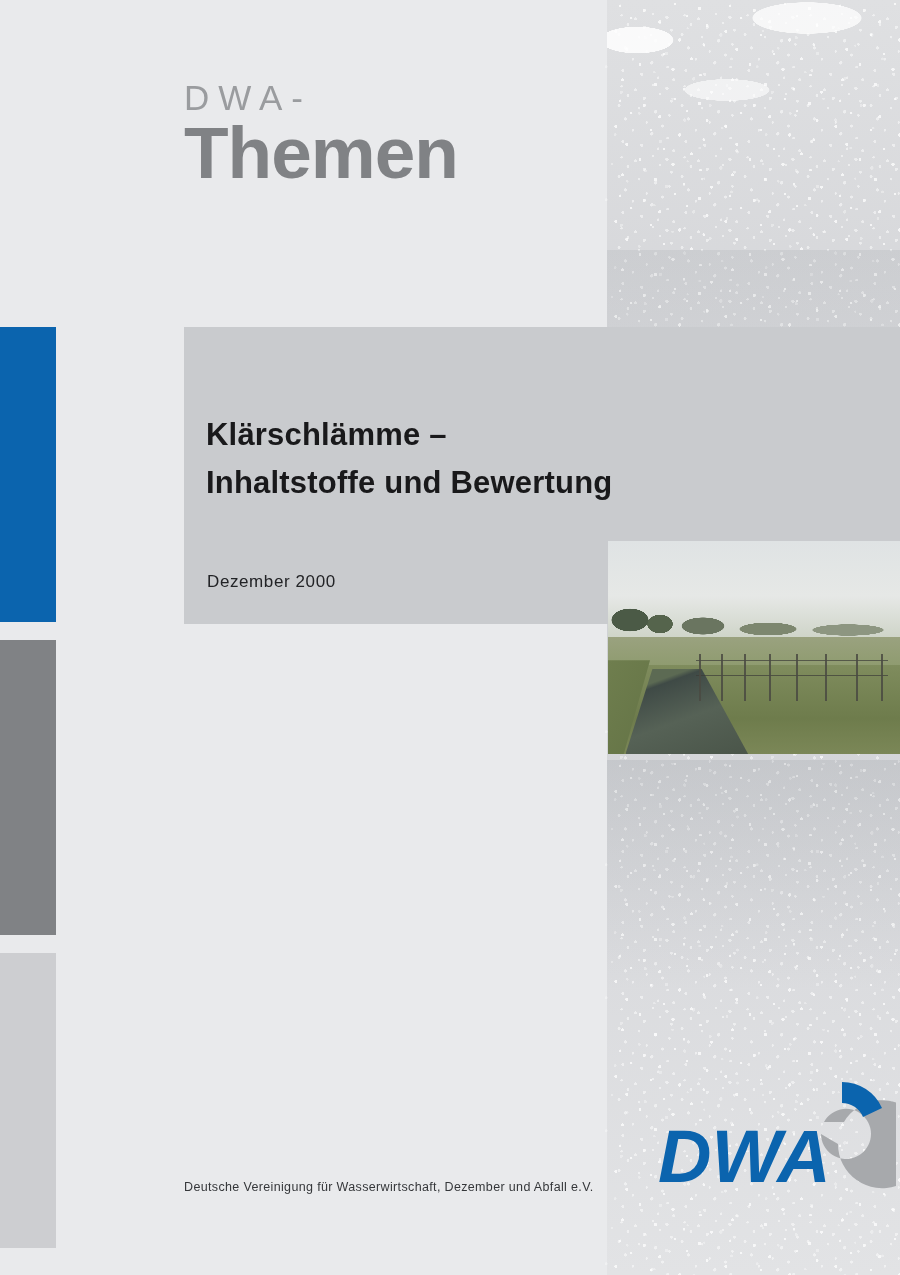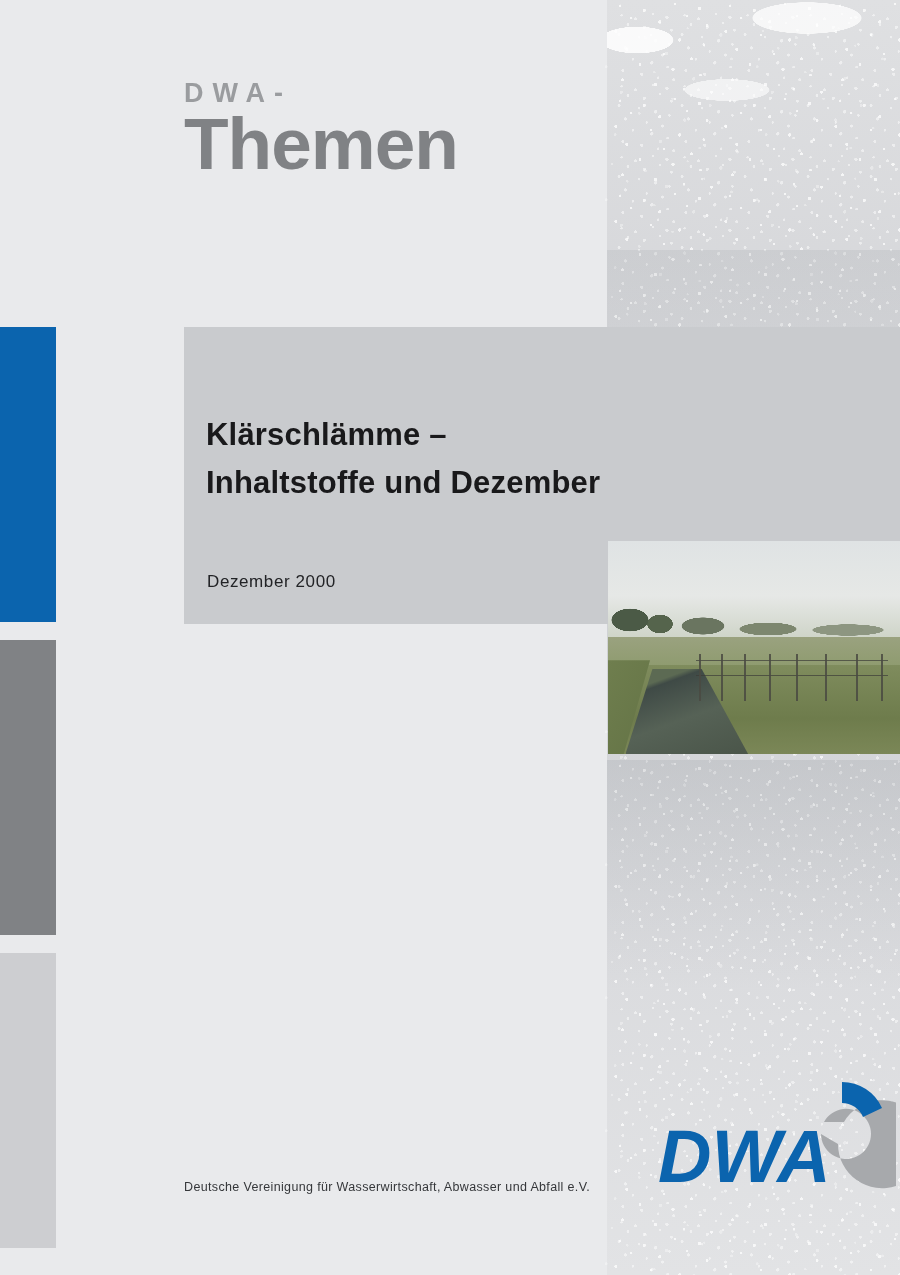--- a/index.html
+++ b/index.html
@@ -95,24 +95,24 @@
   .bar-light  { top: 953px;  height: 295px; background: #cdced1; }
 
   
   .masthead {
     position: absolute;
     left: 184px;
     top: 78px;
     width: 420px;
   }
   .masthead .dwa {
-    font-size: 27px;
+    font-size: 35px;
     letter-spacing: 9px;
     color: #9a9c9f;
-    font-weight: 700;
+    font-weight: 400;
   }
   .masthead .themen {
     font-size: 73px;
     line-height: .95;
     color: #808285;
     font-weight: 700;
     letter-spacing: -1px;
     margin-top: 0;
   }
 
@@ -256,21 +256,21 @@
   <div class="bar bar-gray"></div>
   <div class="bar bar-light"></div>
 
   <div class="masthead">
     <div class="dwa">DWA-</div>
     <div class="themen">Themen</div>
   </div>
 
   <div class="title-panel">
     <div class="title">Klärschlämme –
-Inhaltstoffe und Dezember</div>
+Inhaltstoffe und Bewertung</div>
     <div class="date">Dezember  2000</div>
   </div>
 
   <div class="photo">
     <div class="sky"></div>
     <div class="treeline"></div>
     <div class="field-far"></div>
     <div class="field-near"></div>
     <div class="bank"></div>
     <div class="ditch"></div>
@@ -294,15 +294,15 @@
       <path d="M150 58 a44 44 0 1 1 -6 22 l-17 -10 a25 25 0 1 0 3 -12 z" fill="#a7a9ac" transform="translate(38,-14)"></path>
 
       <path d="M188 44 a44 44 0 0 0 -40 -26 l0 21 a23 23 0 0 1 21 14 z" fill="#0b64ae" transform="translate(38,-14)"></path>
 
       <g fill="#0b64ae" font-family="Liberation Sans, sans-serif" font-weight="700" font-style="italic">
         <text x="2" y="104" font-size="74">DWA</text>
       </g>
     </svg>
   </div>
 
-  <div class="footer">Deutsche Vereinigung für Wasserwirtschaft, Abwasser und Abfall e.V.</div>
+  <div class="footer">Deutsche Vereinigung für Wasserwirtschaft, Dezember und Abfall e.V.</div>
 
 </div>
 
 </body></html>

